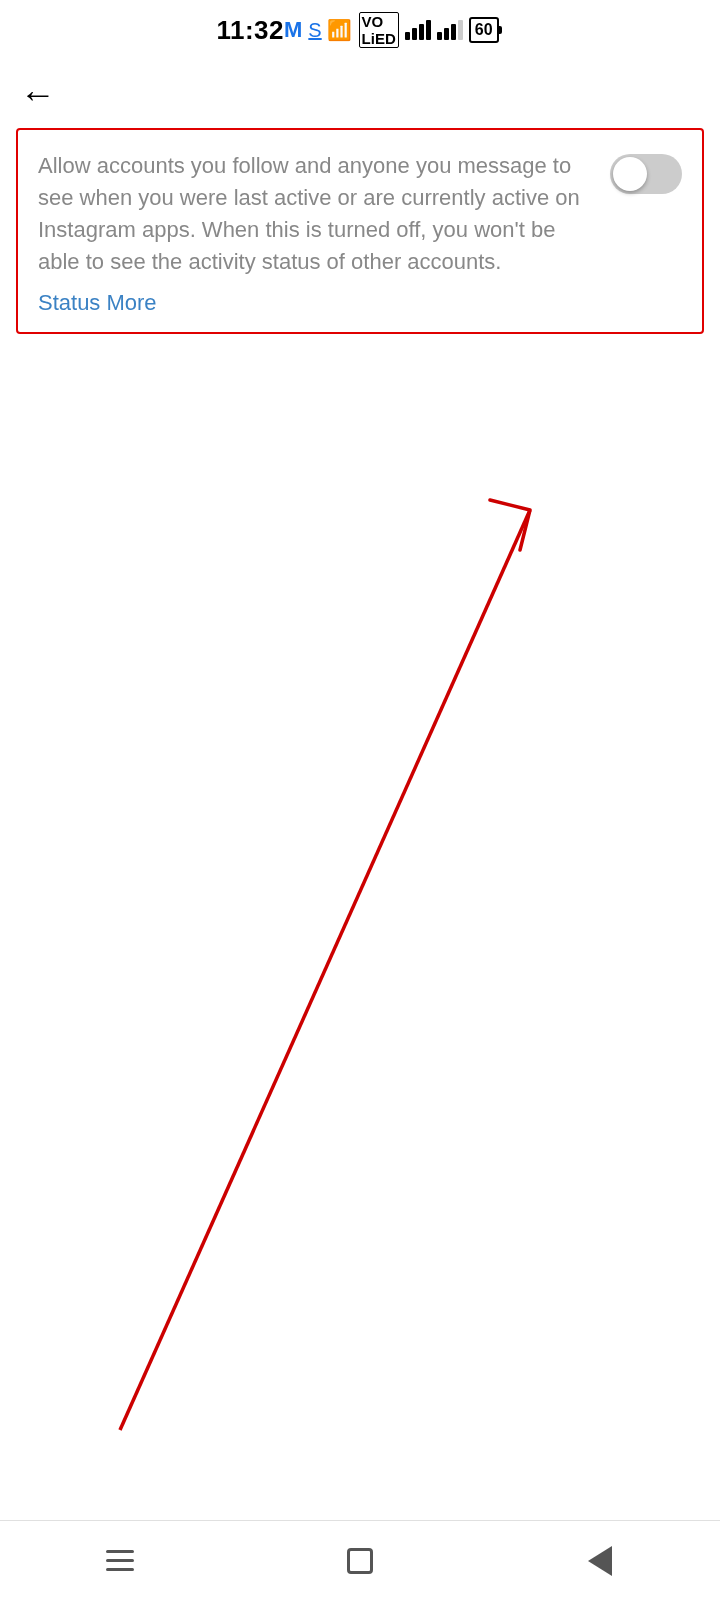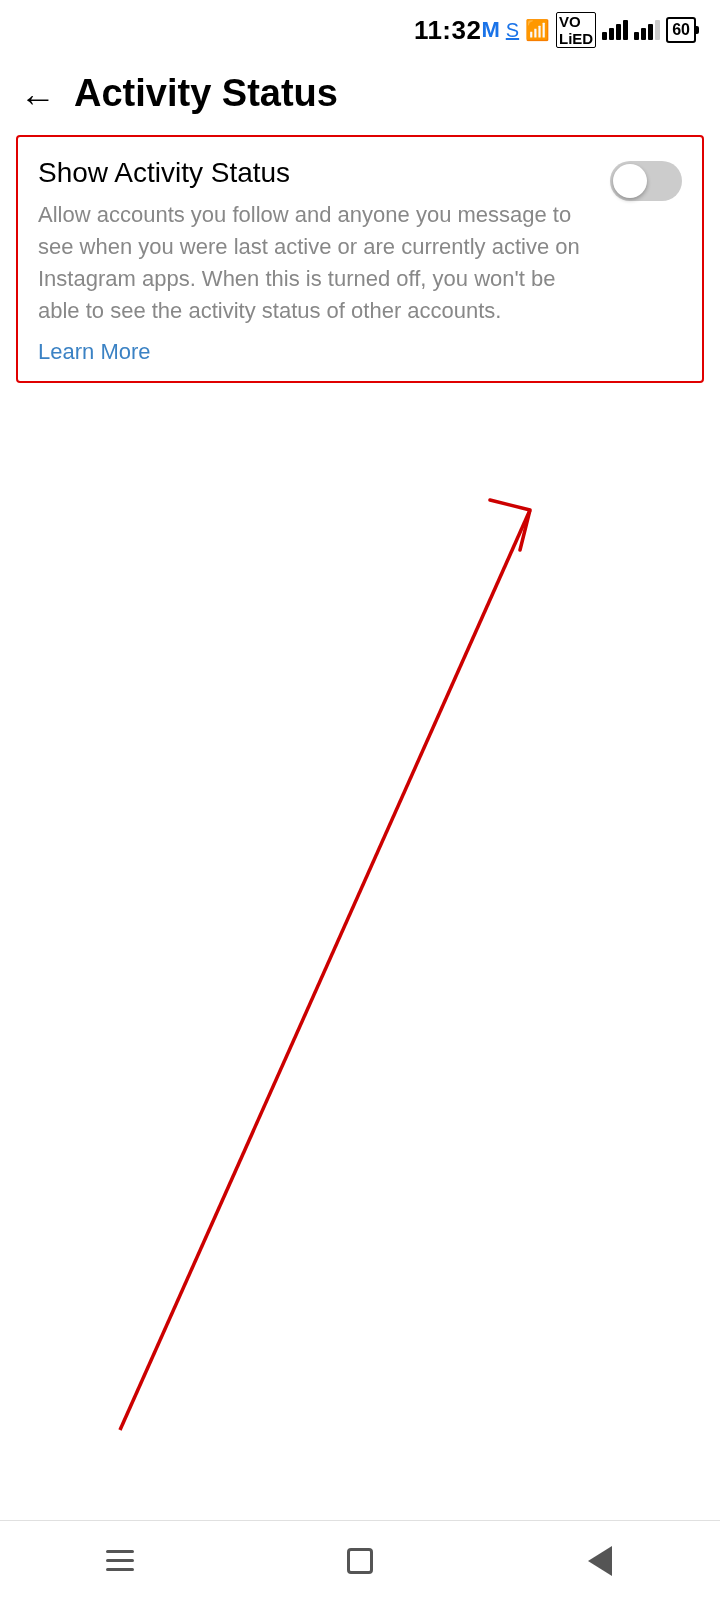--- a/index.html
+++ b/index.html
@@ -10,21 +10,21 @@
       min-height: 1600px;
       background: #ffffff;
       font-family: -apple-system, 'Helvetica Neue', Arial, sans-serif;
       position: relative;
       overflow-x: hidden;
     }
 
     
     .status-bar {
       display: flex;
-      justify-content: flex-end;
+      justify-content: center;
       align-items: center;
       padding: 12px 24px 8px 19px;
       height: 56px;
     }
 
     .status-time {
       font-size: 26px;
       font-weight: 600;
       color: #000;
       letter-spacing: 0.5px;
@@ -285,31 +285,29 @@
       <div class="signal-bar" style="height:20px; background:#ccc;"></div>
     </div>
     <div class="battery-box">
       <span>60</span>
     </div>
   </div>
 </div>
 
 <div class="header">
   <span class="back-arrow">←</span>
-  <span class="header-title">Activity Status</span>
 </div>
 
 <div class="content">
 
   <div class="activity-card">
     <div class="card-row">
       <div class="card-text-area">
-        <div class="card-title">Show Activity Status</div>
         <div class="card-description">Allow accounts you follow and anyone you message to see when you were last active or are currently active on Instagram apps. When this is turned off, you won't be able to see the activity status of other accounts.</div>
-        <a class="learn-more">Learn More</a>
+        <a class="learn-more">Status More</a>
       </div>
       <div class="toggle-container">
         <div class="toggle">
           <div class="toggle-thumb"></div>
         </div>
       </div>
     </div>
   </div>
 
 

